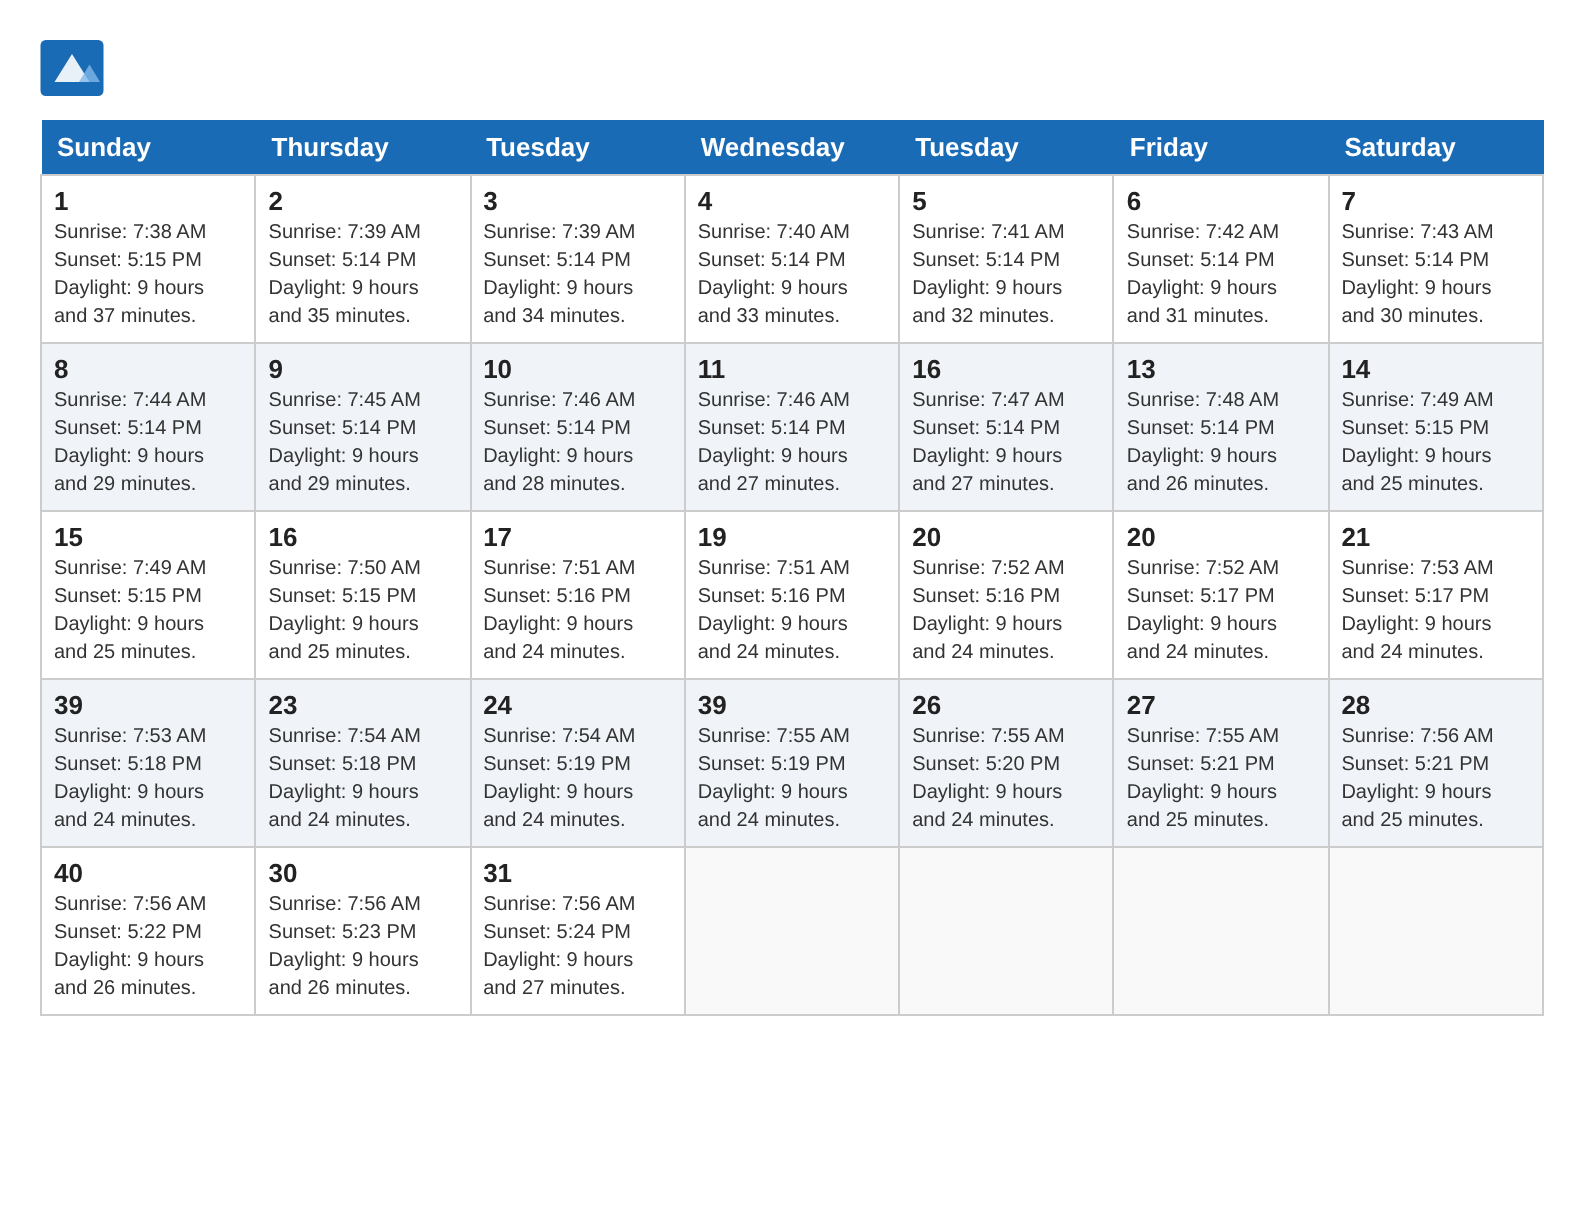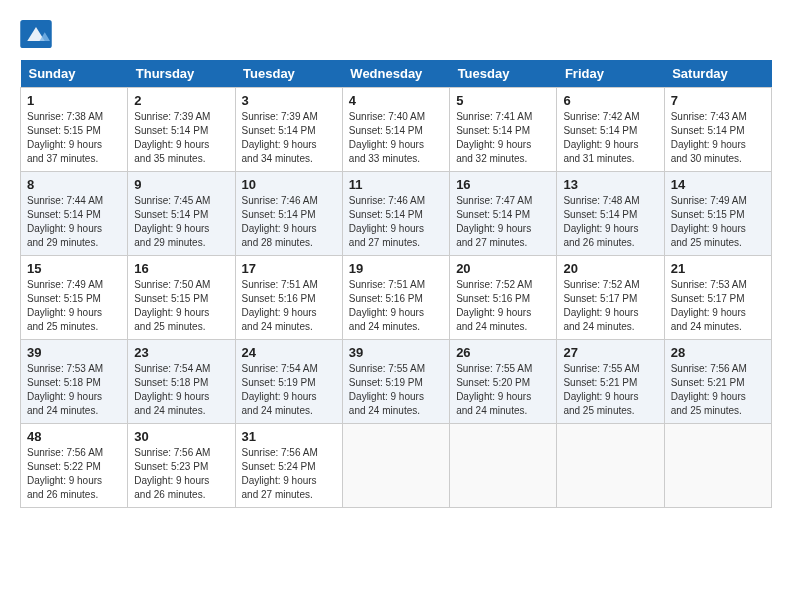--- a/index.html
+++ b/index.html
@@ -235,21 +235,21 @@
           <span class="day-number">27</span>
           <div class="day-info">Sunrise: 7:55 AM<br>Sunset: 5:21 PM<br>Daylight: 9 hours and 25 minutes.</div>
         </td>
         <td>
           <span class="day-number">28</span>
           <div class="day-info">Sunrise: 7:56 AM<br>Sunset: 5:21 PM<br>Daylight: 9 hours and 25 minutes.</div>
         </td>
       </tr>
       <tr>
         <td>
-          <span class="day-number">48</span>
+          <span class="day-number">40</span>
           <div class="day-info">Sunrise: 7:56 AM<br>Sunset: 5:22 PM<br>Daylight: 9 hours and 26 minutes.</div>
         </td>
         <td>
           <span class="day-number">30</span>
           <div class="day-info">Sunrise: 7:56 AM<br>Sunset: 5:23 PM<br>Daylight: 9 hours and 26 minutes.</div>
         </td>
         <td>
           <span class="day-number">31</span>
           <div class="day-info">Sunrise: 7:56 AM<br>Sunset: 5:24 PM<br>Daylight: 9 hours and 27 minutes.</div>
         </td>

